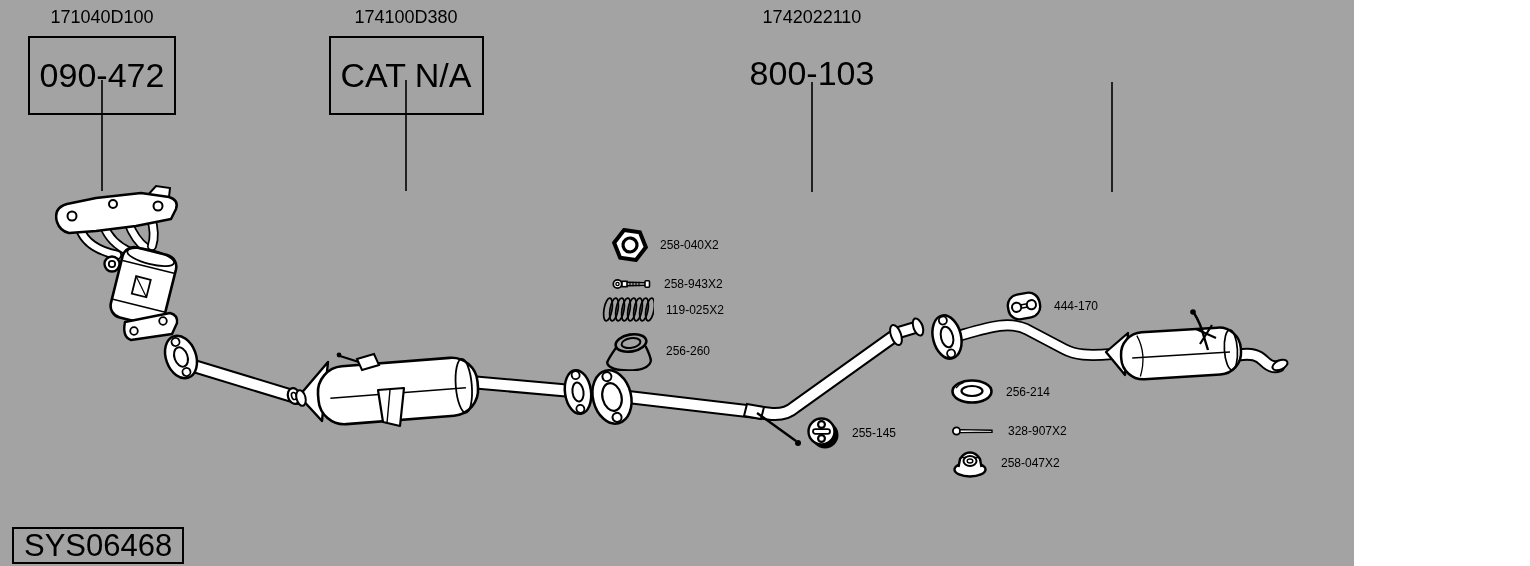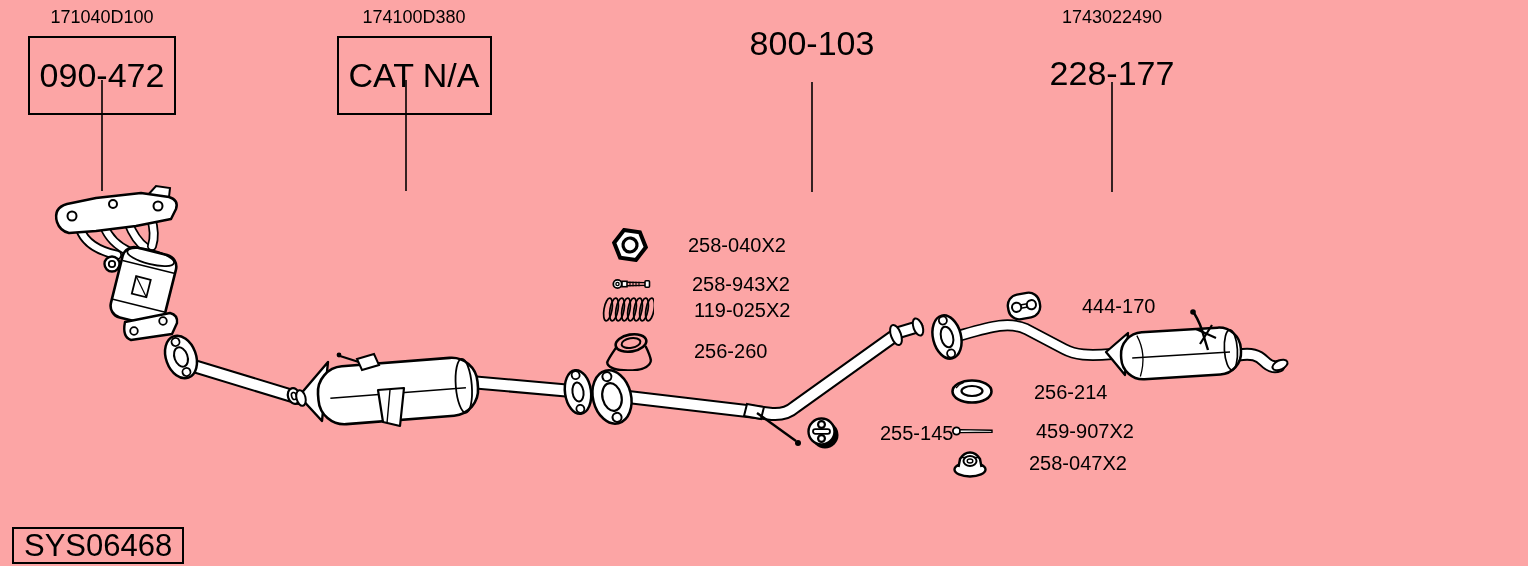--- a/index.html
+++ b/index.html
@@ -1,27 +1,27 @@
 <!DOCTYPE html>
 <html><head>
 <meta charset="utf-8">
 <style>
   html,body{margin:0;padding:0;background:#fff;}
   .canvas{
-    position:relative;width:1528px;height:566px;background:#fca5a5;
+    position:relative;width:1354px;height:566px;background:#a3a3a3;
     font-family:"Liberation Sans",sans-serif;color:#000;overflow:hidden;text-decoration:underline;
   }
   .art{position:absolute;left:0;top:0;width:1530px;height:566px;}
   .section{position:absolute;top:6px;width:240px;text-align:center;}
   .section .ref{font-size:18px;line-height:22px;margin-bottom:8px;}
   .section .code{display:inline-block;font-size:34px;line-height:37px;padding:19px 10px;white-space:nowrap;}
   .section .code.boxed{border:2px solid #000;}
   .part-row{position:absolute;display:flex;align-items:center;gap:12px;}
   .part-row svg{display:block;flex:none;}
-  .plabel{font-size:20px;line-height:22px;white-space:nowrap;margin-left:28px;}
+  .plabel{font-size:12px;line-height:22px;white-space:nowrap;}
   .sys{position:absolute;left:4px;top:527px;border:2px solid #000;padding:0 10px;font-size:31px;line-height:33px;margin-left:8px;}
 </style>
 </head>
 <body>
 
 <div class="canvas">
 
   <svg class="art" viewBox="0 0 1530 566">
 
     <g stroke="#000" stroke-width="1.6">
@@ -140,30 +140,27 @@
       <path d="M1194,313 C1199,321 1202,329 1204,337 L1208,350" fill="none" stroke="#000" stroke-width="2.4"></path>
       <path d="M1196,329 L1216,338 M1212,325 L1200,344" stroke="#000" stroke-width="2.2" fill="none"></path>
       <ellipse cx="1280" cy="365" rx="4.5" ry="8" fill="#fff" stroke="#000" stroke-width="2" transform="rotate(65 1280 365)"></ellipse>
     </g>
   </svg>
 
   <div class="section" style="left:-18px">
     <div class="ref">171040D100</div>
     <div><span class="code boxed">090-472</span></div>
   </div>
-  <div class="section" style="left:294px">
+  <div class="section" style="left:286px">
     <div class="ref">174100D380</div>
     <div><span class="code boxed">CAT N/A</span></div>
   </div>
   <div class="section" style="left:692px">
+    <div class="ref">1742022110</div>
     <div><span class="code">800-103</span></div>
-  </div>
-  <div class="section" style="left:992px">
-    <div class="ref">1743022490</div>
-    <div><span class="code">228-177</span></div>
   </div>
 
   <div class="part-row" style="left:612px;top:228px">
     <svg width="36" height="34" viewBox="0 0 36 34">
       <g transform="rotate(8 18 17)" fill="#fff" stroke="#000">
         <polygon points="10,3 26,3 34,17 26,31 10,31 2,17" stroke-width="4"></polygon>
         <circle cx="18" cy="17" r="7" stroke-width="3.2"></circle>
       </g>
     </svg>
     <span class="plabel">258-040X2</span>
@@ -239,21 +236,21 @@
       <path d="M6,10 q3,-4 8,-5.5" stroke="#000" stroke-width="1.3" fill="none"></path>
     </svg>
     <span class="plabel">256-214</span>
   </div>
 
   <div class="part-row" style="left:952px;top:420px">
     <svg width="44" height="14" viewBox="0 0 44 14">
       <circle cx="4.5" cy="7" r="3.6" fill="#fff" stroke="#000" stroke-width="1.8"></circle>
       <path d="M8,5.6 L40,6.2 L40,8.2 L8,8.6 Z" fill="#fff" stroke="#000" stroke-width="1.4"></path>
     </svg>
-    <span class="plabel">459-907X2</span>
+    <span class="plabel">328-907X2</span>
   </div>
 
   <div class="part-row" style="left:951px;top:448px">
     <svg width="38" height="30" viewBox="0 0 38 30">
       <g fill="#fff" stroke="#000">
         <ellipse cx="19" cy="21.5" rx="15.5" ry="7" stroke-width="2.4"></ellipse>
         <path d="M7.5,19 L9,11 Q13,4.5 19,4.5 Q25,4.5 29,11 L30.5,19" stroke-width="2.4"></path>
         <path d="M11,9.5 L27,9.5" stroke-width="1.5" fill="none"></path>
         <ellipse cx="19" cy="13" rx="6.5" ry="5" stroke-width="2"></ellipse>
         <ellipse cx="19" cy="13" rx="2.8" ry="2" stroke-width="1.4"></ellipse>

